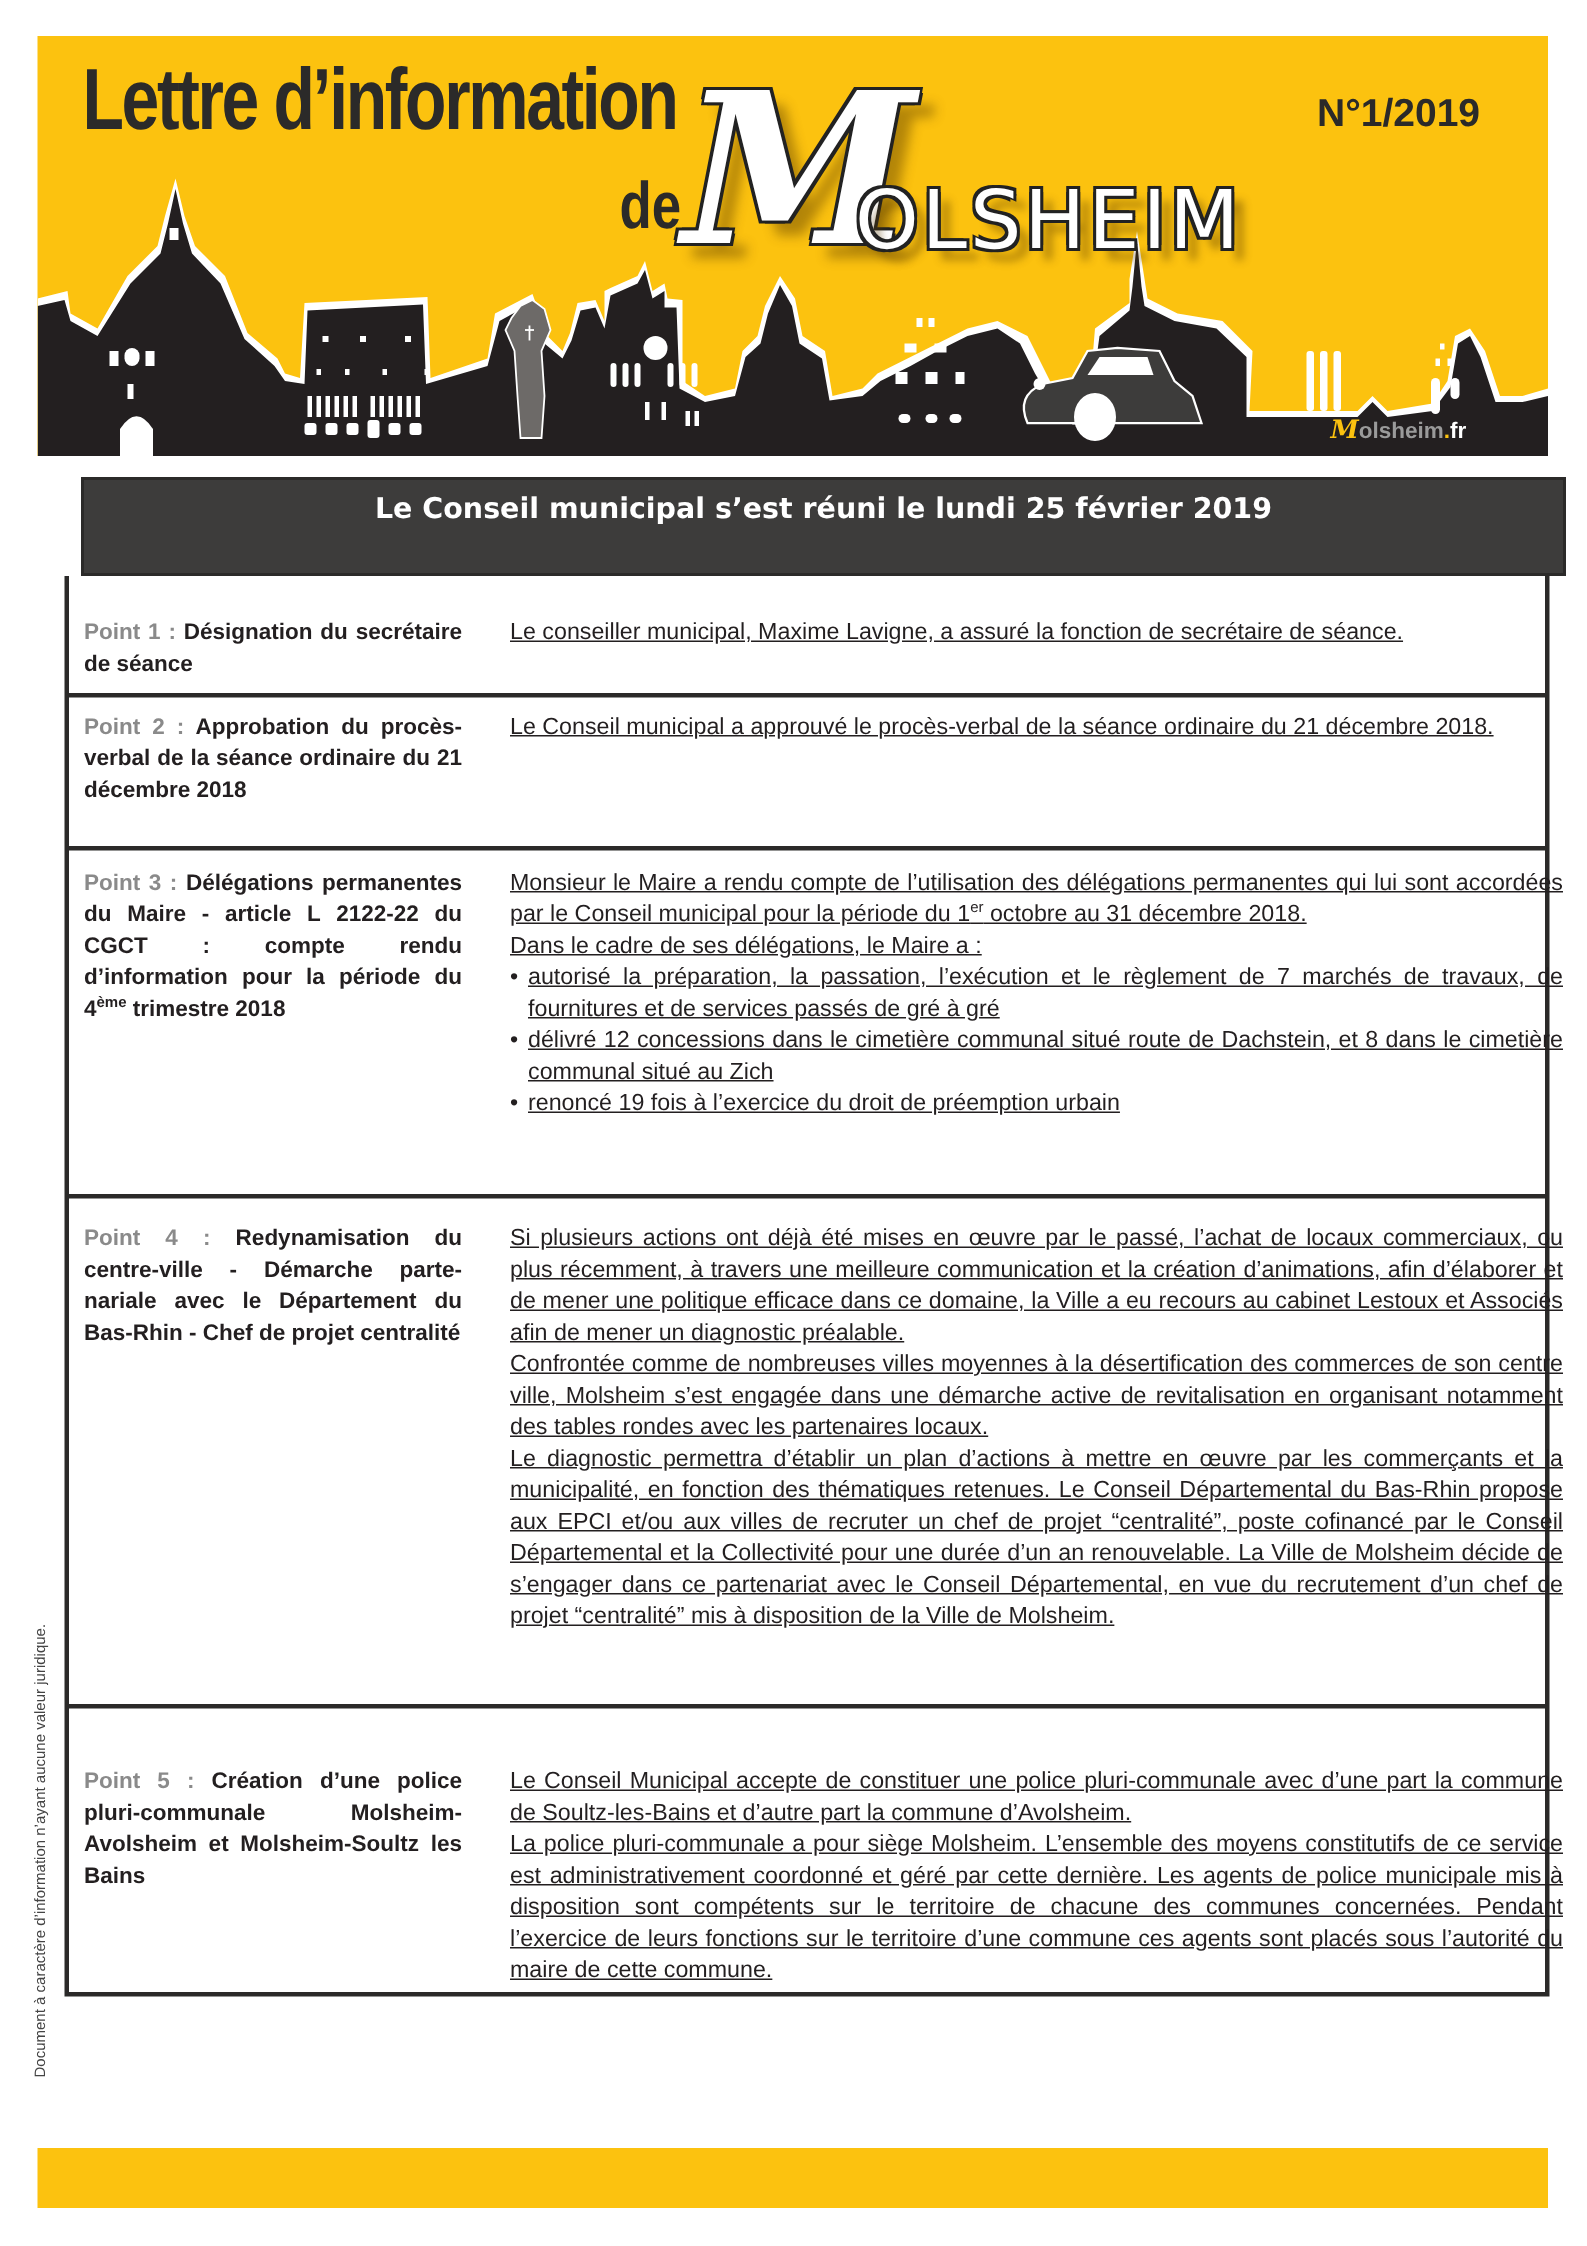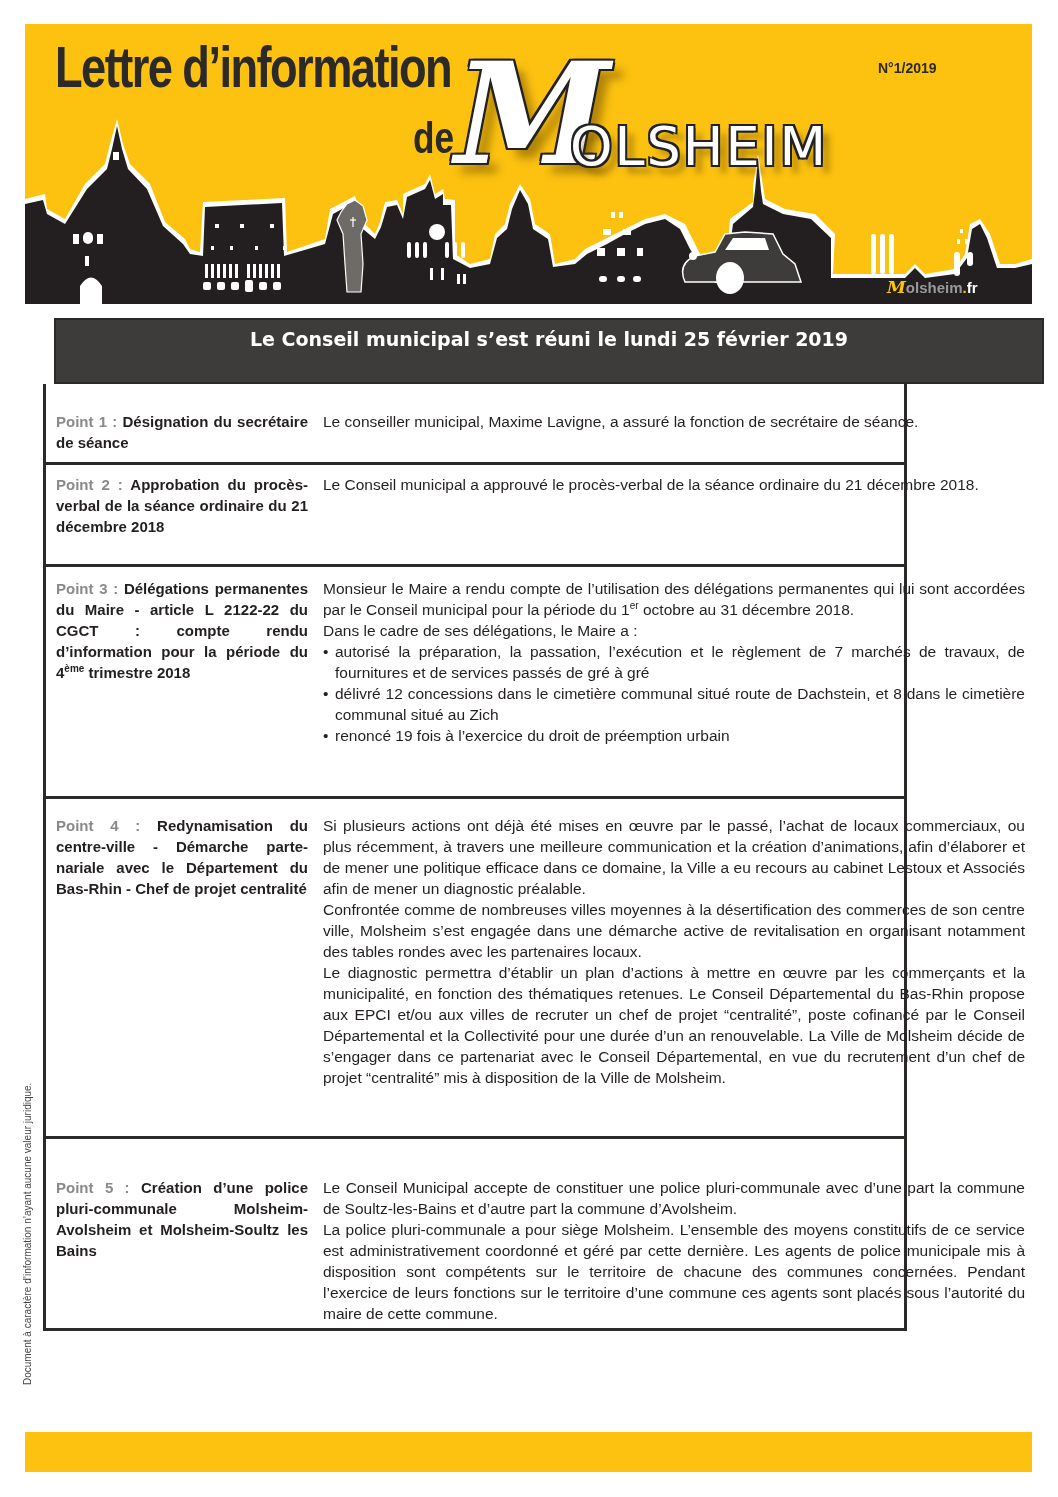--- a/index.html
+++ b/index.html
@@ -6,37 +6,37 @@
   body { width: 1058px; height: 1497px; position: relative; overflow: hidden; font-family: "Liberation Sans", sans-serif; color: #231f20; }
 
   
   .banner { position: absolute; left: 25px; top: 24px; width: 1007px; height: 280px; background: #fcc20f; overflow: hidden; }
   .banner-title { position: absolute; left: 30px; top: 14px; font-family: "Liberation Sans", sans-serif; font-weight: bold; font-size: 58px; letter-spacing: -2px; color: #2b2a29; transform: scaleX(0.78); transform-origin: left top; white-space: nowrap; line-height: 1; }
   .banner-de { position: absolute; left: 388px; top: 92px; font-weight: bold; font-size: 44px; color: #2b2a29; transform: scaleX(0.8); transform-origin: left top; line-height: 1; }
   .banner-m { position: absolute; left: 430px; top: 20px; font-family: "DejaVu Serif", serif; font-style: italic; font-weight: bold; font-size: 140px; color: #ffffff; line-height: 1;
     text-shadow: -2px -2px 0 #222, 2px -2px 0 #222, -2px 2px 0 #222, 2px 2px 0 #222, 10px 10px 8px rgba(90,60,0,0.45); }
   .banner-olsheim { position: absolute; left: 545px; top: 96px; font-family: "DejaVu Sans", sans-serif; font-size: 54px; letter-spacing: 2px; color: #ffffff; line-height: 1;
     text-shadow: -2px -2px 0 #222, 2px -2px 0 #222, -2px 2px 0 #222, 2px 2px 0 #222, 8px 8px 6px rgba(90,60,0,0.45); }
-  .banner-issue { position: absolute; left: 853px; top: 36px; font-weight: bold; font-size: 14px; color: #2b2a29; }
+  .banner-issue { position: absolute; left: 853px; top: 36px; font-weight: bold; font-size: 26px; color: #2b2a29; }
   .skyline { position: absolute; left: 0; top: 0; width: 1007px; height: 280px; }
   .banner-site { position: absolute; left: 862px; top: 253px; font-weight: bold; font-size: 15px; color: #9a9a9a; }
   .banner-site .m { font-family: "DejaVu Serif", serif; font-style: italic; color: #fcc20f; font-size: 17px; }
   .banner-site .fr { color: #ffffff; }
   .banner-site .dot { color: #fcc20f; }
 
   
   .council-header { position: absolute; left: 54px; top: 318px; width: 990px; height: 66px; background: #3d3c3b; border: 2px solid #2b2a29; box-sizing: border-box; color: #ffffff; text-align: center; font-family: "DejaVu Sans", sans-serif; font-weight: bold; font-size: 19px; line-height: 26px; padding-top: 6px; }
   .council-header div { white-space: nowrap; }
 
   
-  .points { position: absolute; left: 43px; top: 384px; width: 864px; border-left: 3px solid #2b2a29; border-right: 3px solid #2b2a29; box-sizing: border-box; }
+  .points { position: absolute; left: 43px; top: 384px; width: 990px; border-left: 3px solid #2b2a29; border-right: 3px solid #2b2a29; box-sizing: border-box; }
   .row { position: relative; border-bottom: 3px solid #2b2a29; box-sizing: border-box; }
   .left { position: absolute; left: 10px; width: 252px; font-size: 15px; line-height: 21px; font-weight: bold; text-align: justify; color: #231f20; }
   .left .pt { color: #8a8a8a; }
-  .right { position: absolute; left: 277px; width: 702px; font-size: 15.5px; line-height: 21px; text-align: justify; color: #231f20; }
+  .right { position: absolute; left: 294px; width: 702px; font-size: 15.5px; line-height: 21px; text-align: justify; color: #231f20; text-decoration: underline; }
   .right p { margin: 0; }
   .right ul { margin: 0; padding: 0; list-style: none; }
   .right li { position: relative; padding-left: 12px; }
   .right li::before { content: "•"; position: absolute; left: 0; }
   sup { font-size: 10px; line-height: 0; }
 
   .r1 { height: 81px; } .r1 .left, .r1 .right { top: 27px; }
   .r2 { height: 102px; padding-left: 16px; } .r2 .left, .r2 .right { top: 9px; }
   .r3 { height: 232px; } .r3 .left, .r3 .right { top: 11px; }
   .r4 { height: 340px; } .r4 .left, .r4 .right { top: 16px; }

